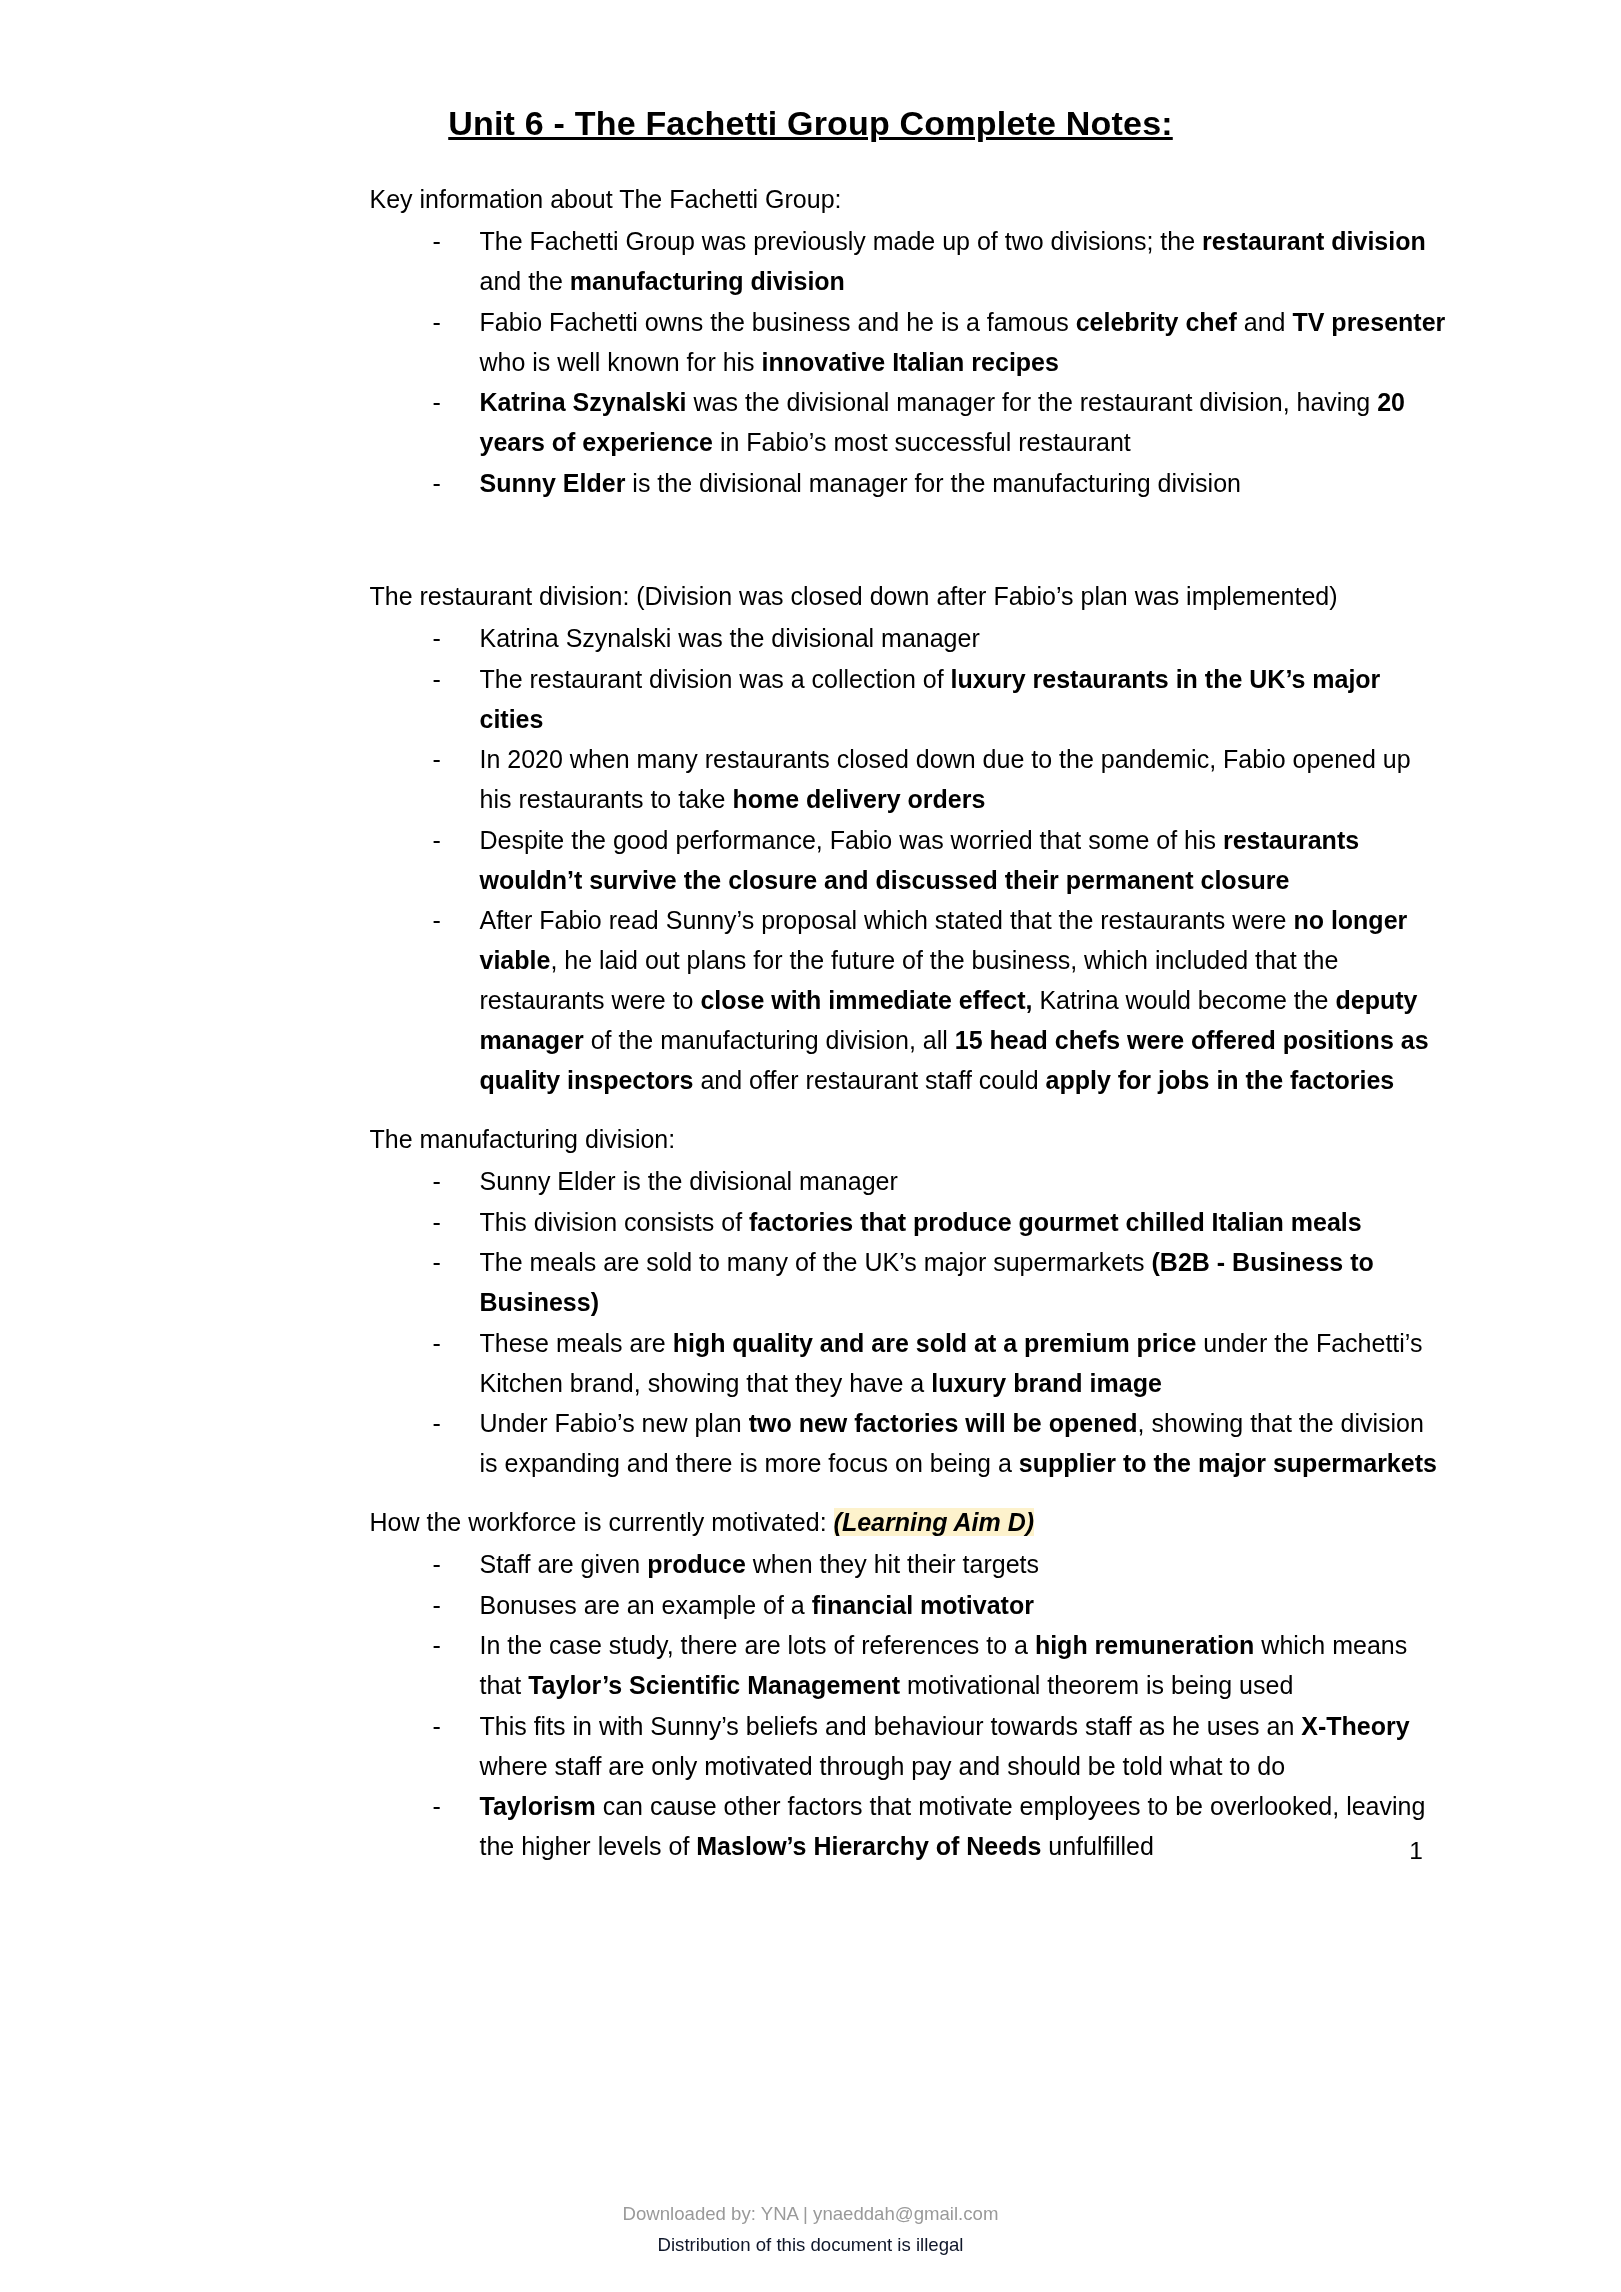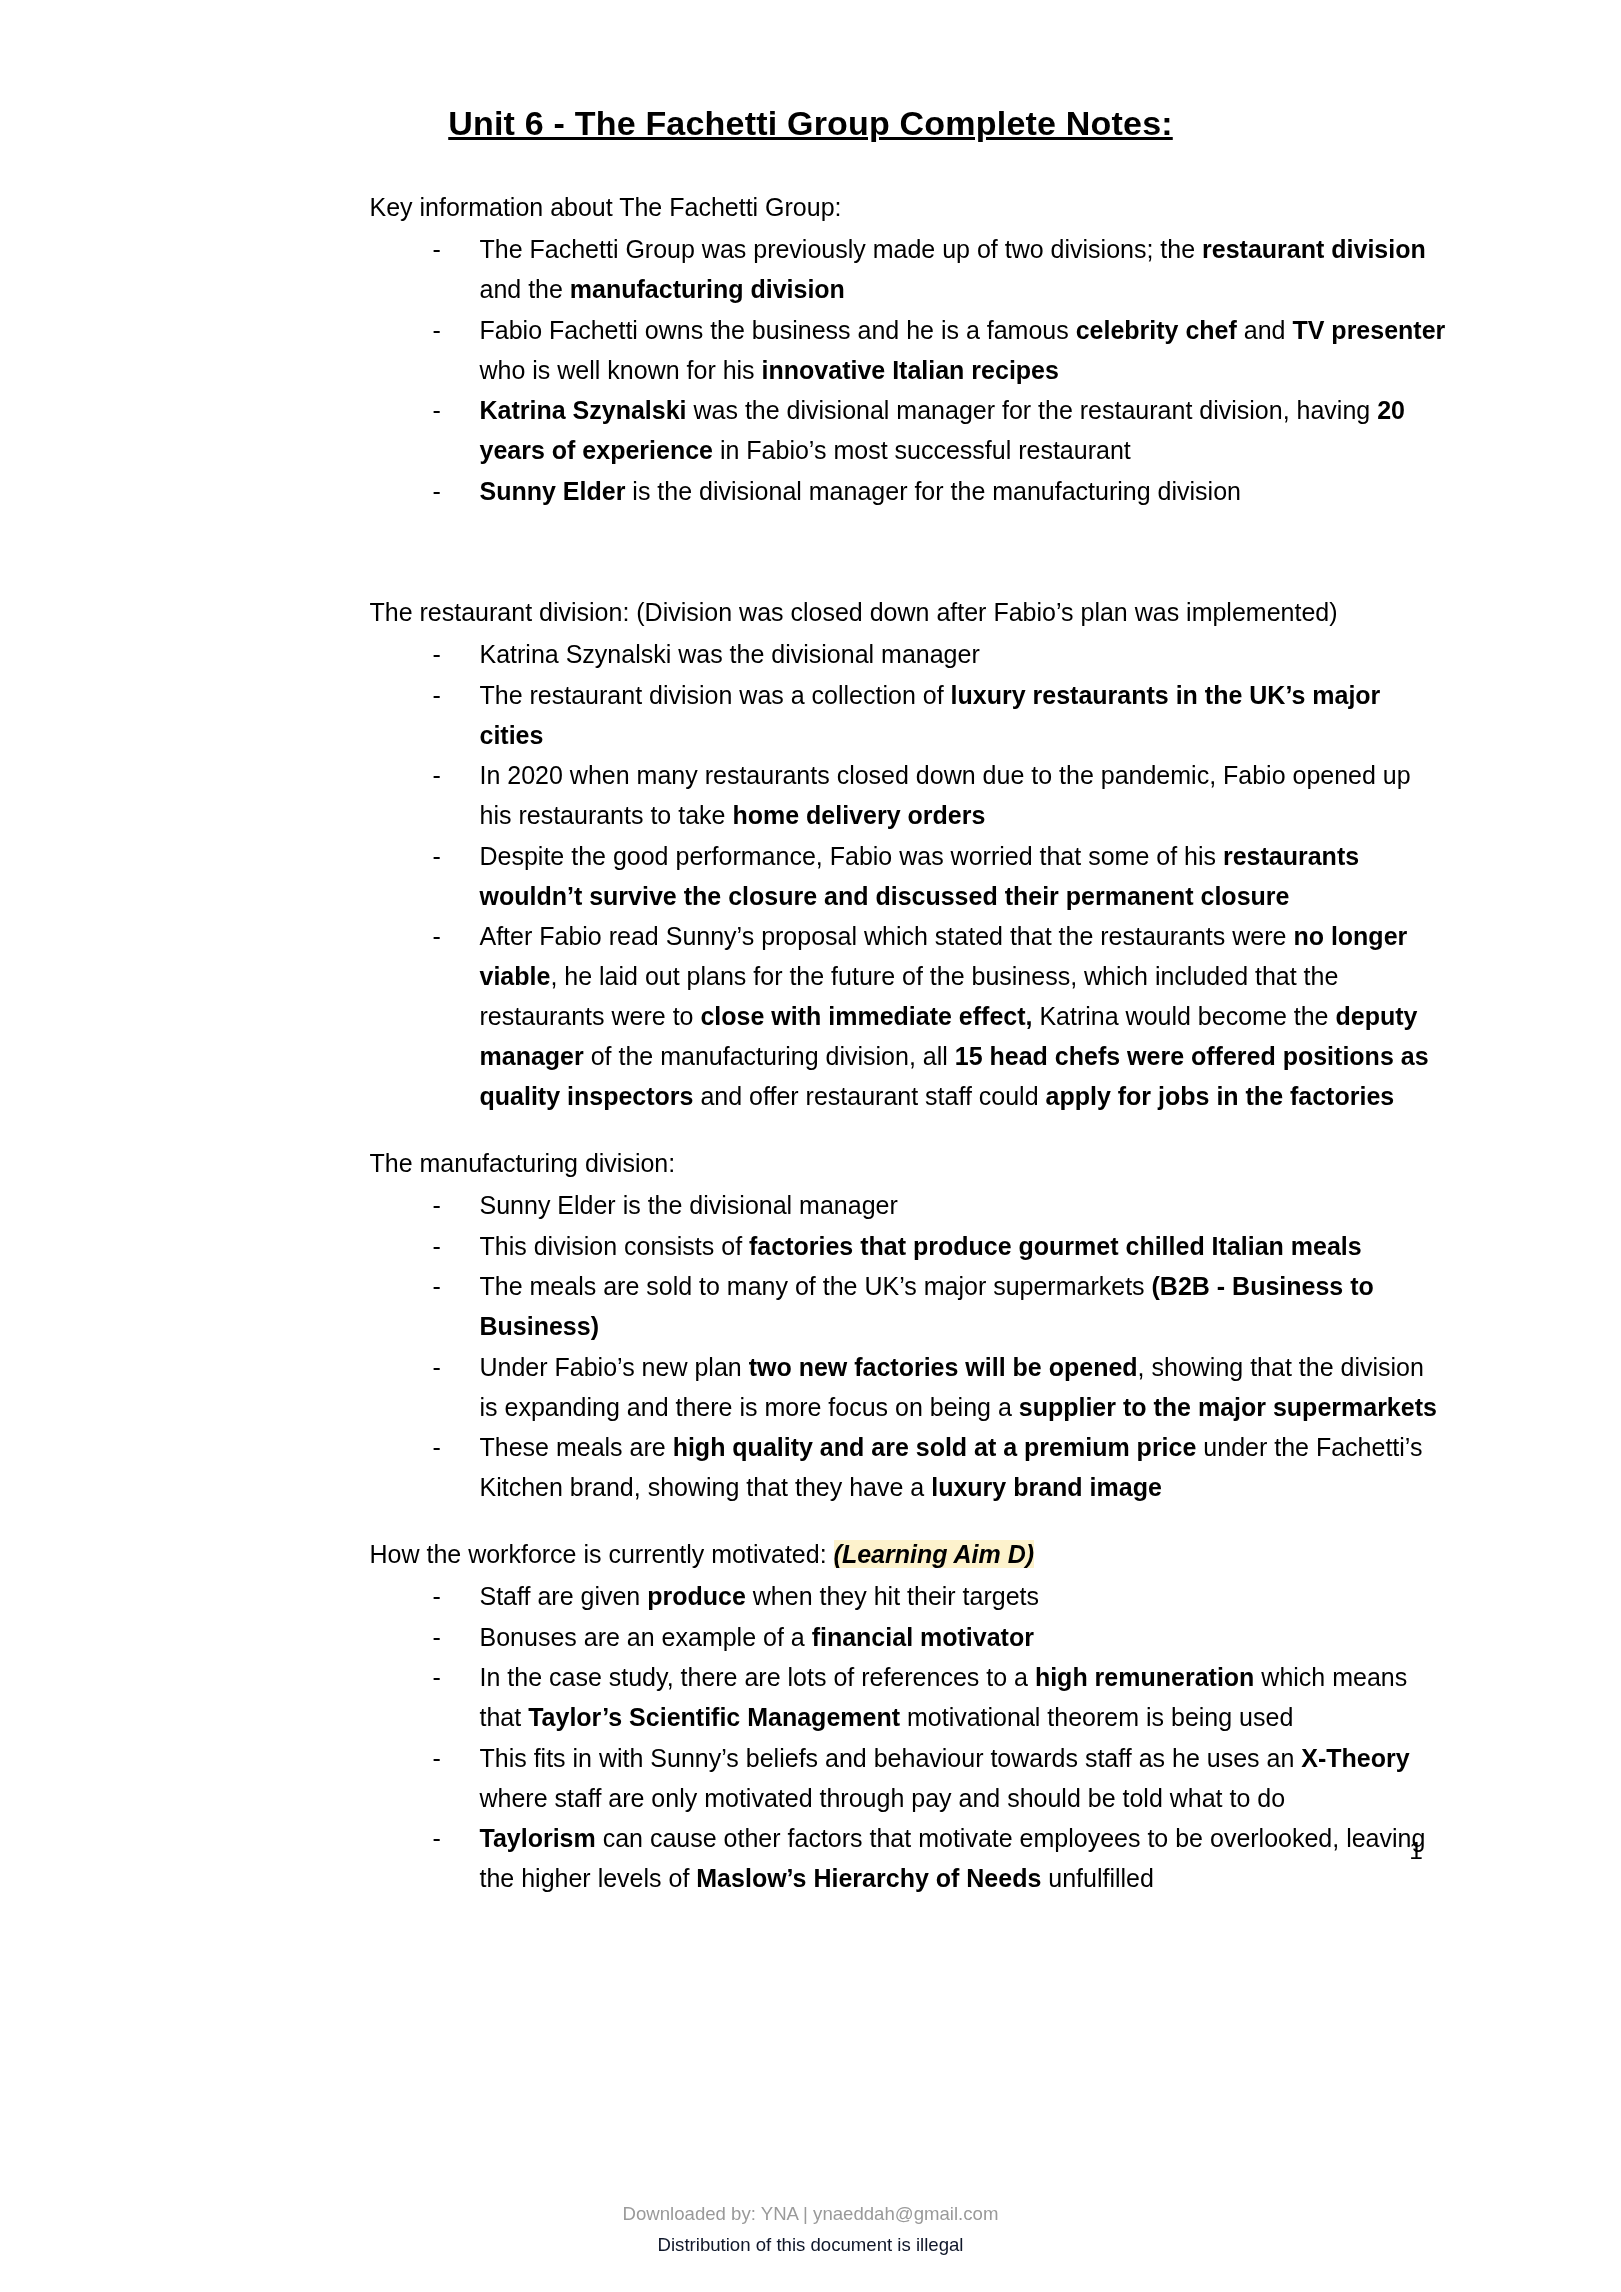--- a/index.html
+++ b/index.html
@@ -34,21 +34,21 @@
     letter-spacing: 0.2px;
   }
   .content {
     margin: 0 auto;
     width: 1274px;
     padding-left: 196px;
     padding-right: 0px;
     box-sizing: border-box;
   }
   .section {
-    margin-top: 8px;
+    margin-top: 0;
   }
   .section-head {
     font-size: 25px;
     line-height: 39px;
     margin: 0 0 2px 0;
     font-weight: normal;
   }
   ul.bullets {
     list-style: none;
     margin: 0;
@@ -132,22 +132,22 @@
     </div>
 
     <div class="gap-sm"></div>
 
     <div class="section">
       <p class="section-head">The manufacturing division:</p>
       <ul class="bullets">
         <li>Sunny Elder is the divisional manager</li>
         <li>This division consists of <b>factories that produce gourmet chilled Italian meals</b></li>
         <li>The meals are sold to many of the UK’s major supermarkets <b>(B2B - Business to Business)</b></li>
+        <li>These meals are <b>high quality and are sold at a premium price</b> under the Fachetti’s Kitchen brand, showing that they have a <b>luxury brand image</b></li>
         <li>Under Fabio’s new plan <b>two new factories will be opened</b>, showing that the division is expanding and there is more focus on being a <b>supplier to the major supermarkets</b></li>
-        <li>These meals are <b>high quality and are sold at a premium price</b> under the Fachetti’s Kitchen brand, showing that they have a <b>luxury brand image</b></li>
       </ul>
     </div>
 
     <div class="gap-sm"></div>
 
     <div class="section">
       <p class="section-head">How the workforce is currently motivated: <span class="highlight">(Learning Aim D)</span></p>
       <ul class="bullets">
         <li>Staff are given <b>produce</b> when they hit their targets</li>
         <li>Bonuses are an example of a <b>financial motivator</b></li>

